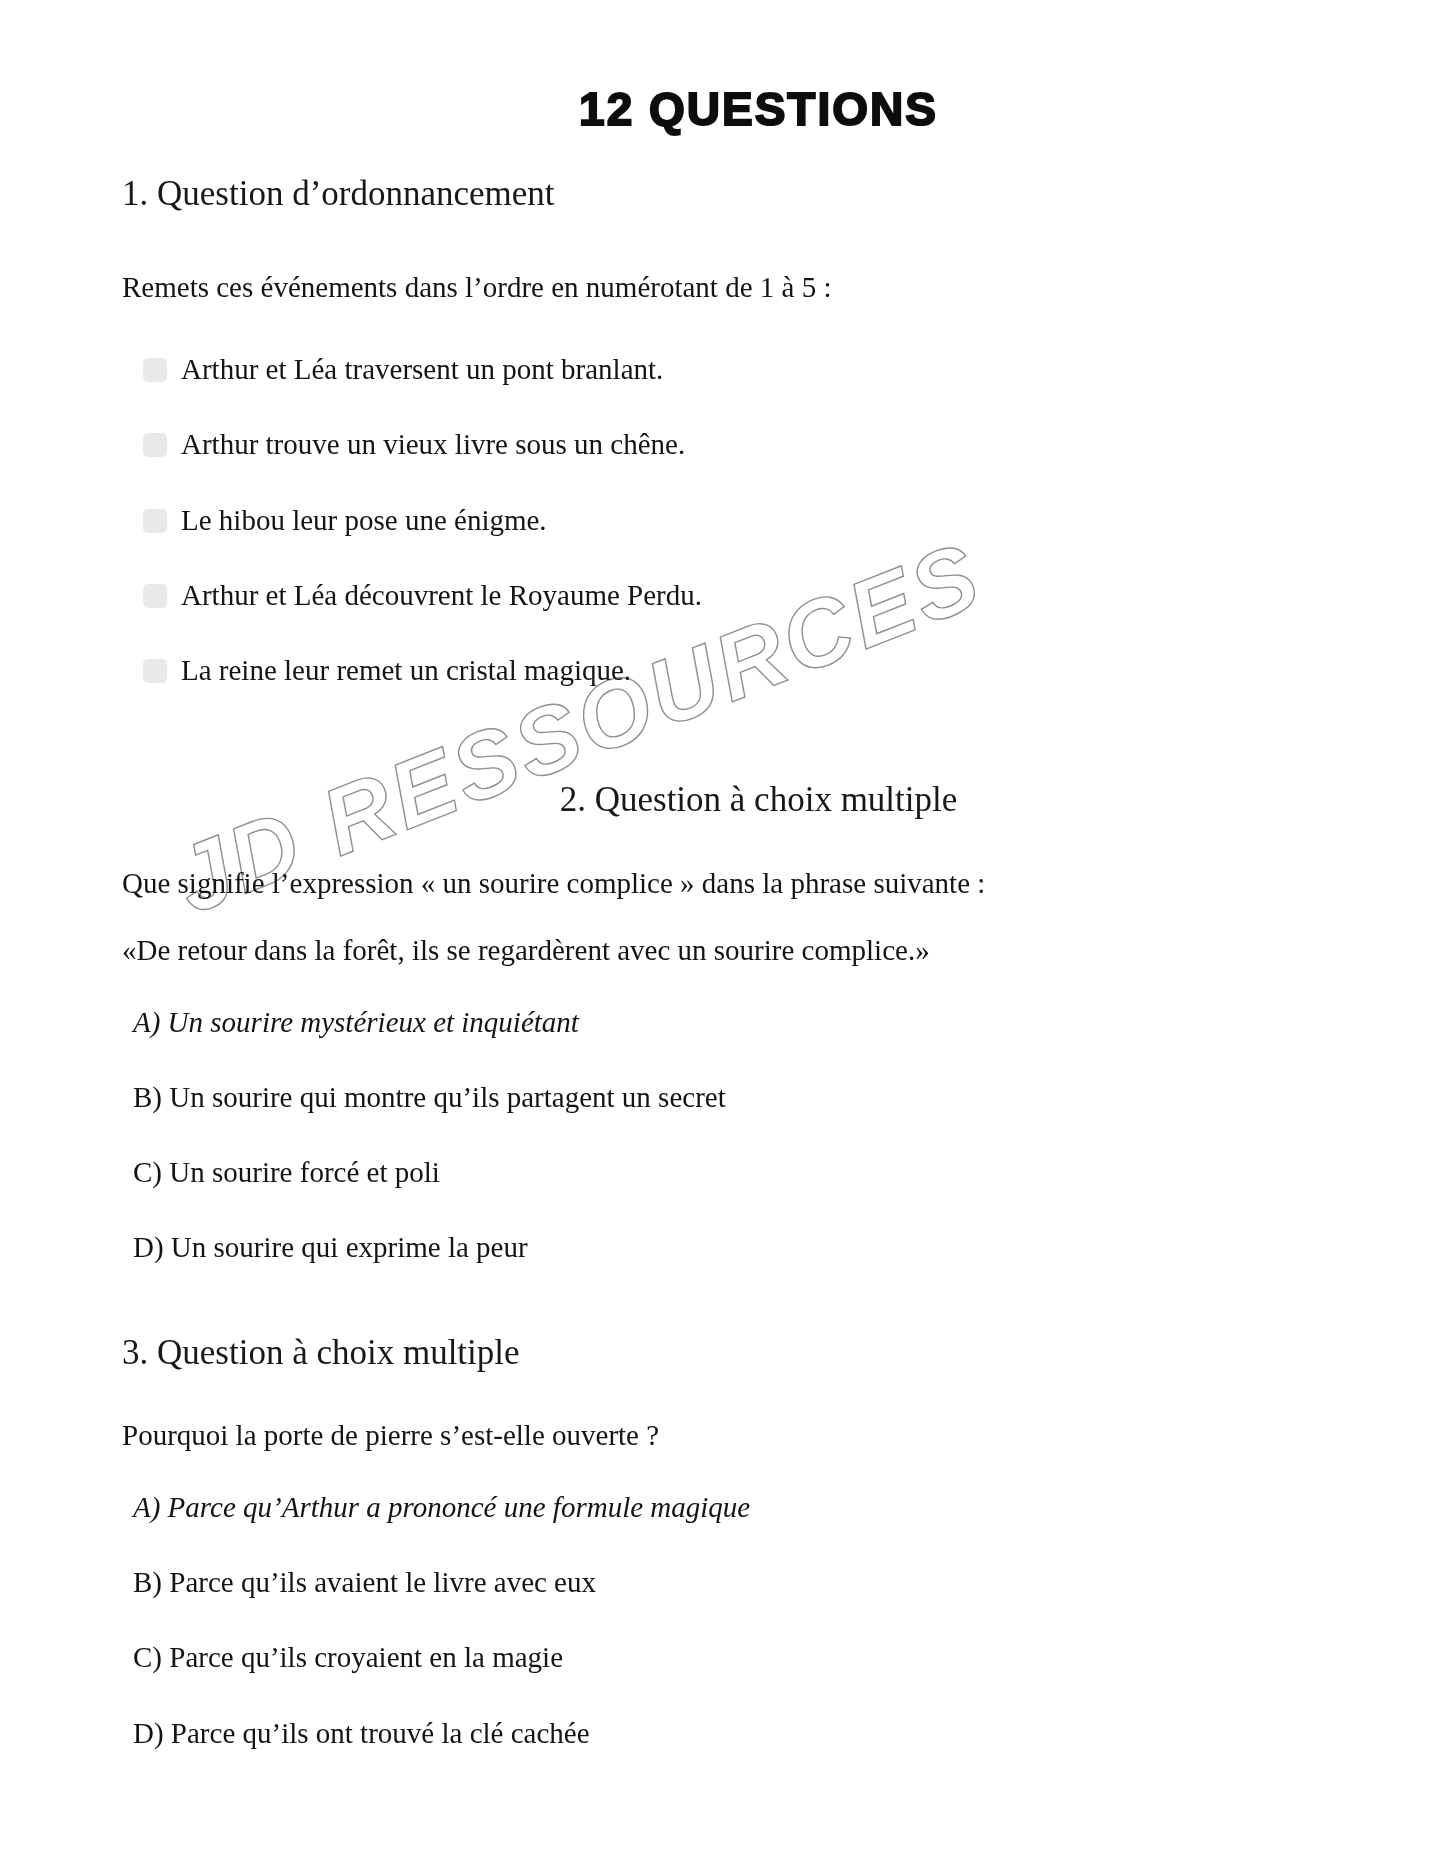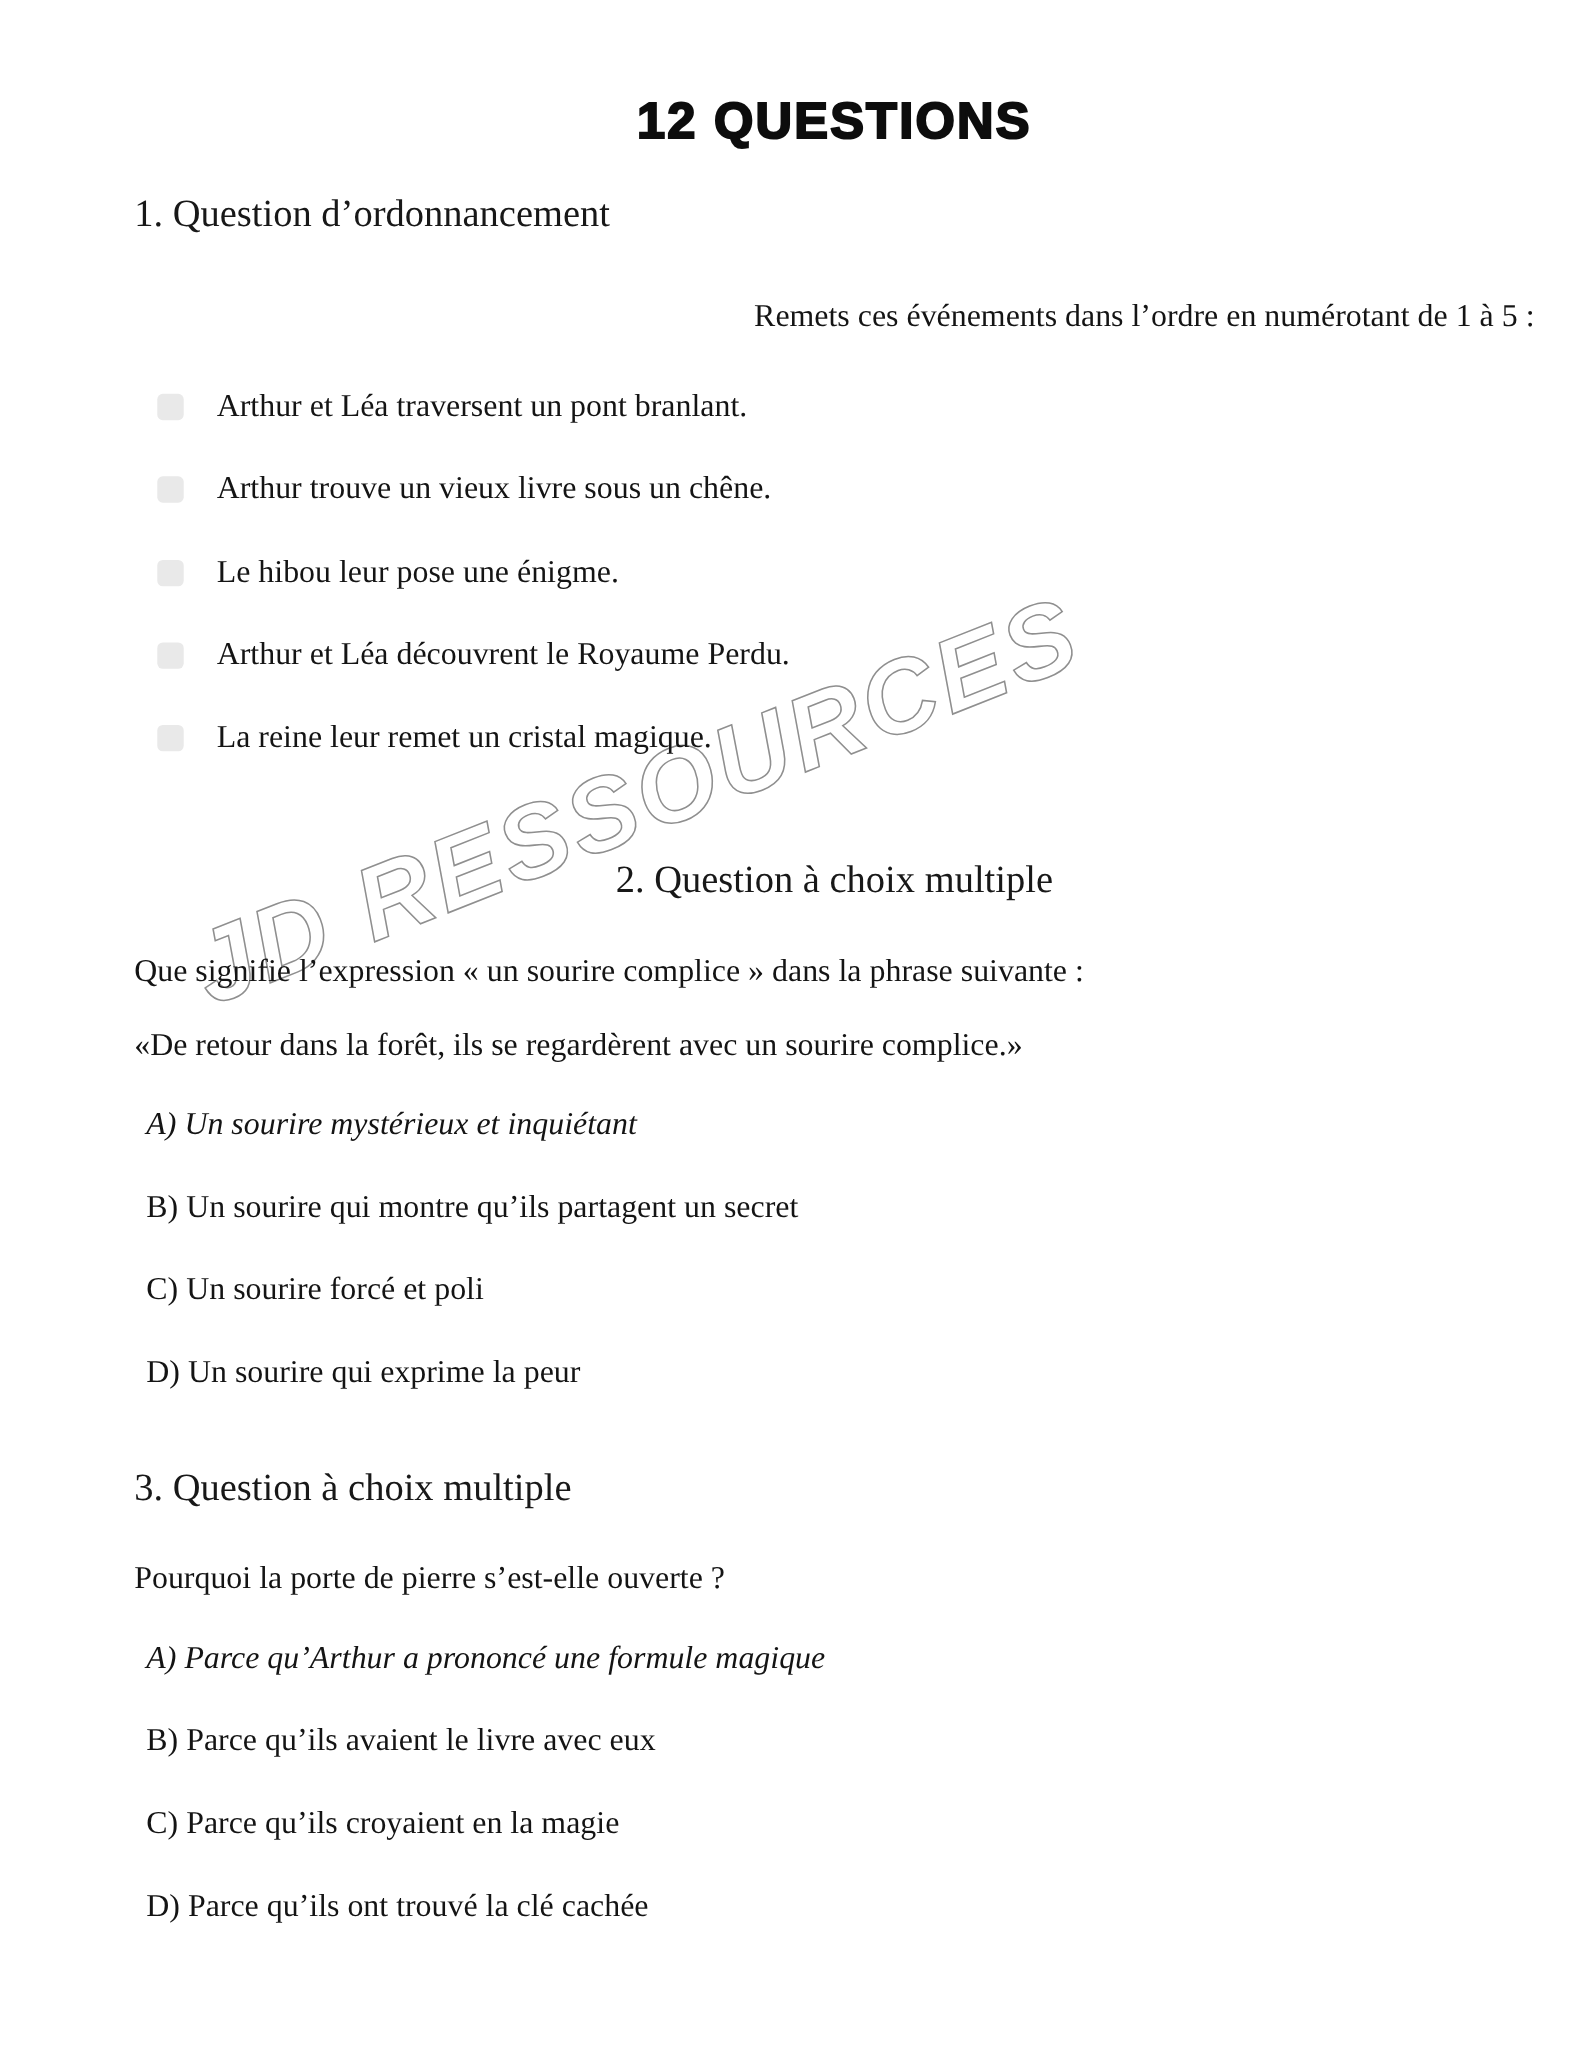--- a/index.html
+++ b/index.html
@@ -36,30 +36,29 @@
   }
   .h1-gap { margin-top: 36px; }
   .h2-gap { margin-top: 89px; text-align: center; }
   .h3-gap { margin-top: 64px; }
   .body-text {
     margin: 0;
     font-size: 29px;
     line-height: 1.32;
     color: #141414;
   }
-  .instruction-gap { margin-top: 52px; text-align: right; }
+  .instruction-gap { margin-top: 52px; }
   .prompt-gap { margin-top: 42px; }
   .prompt-line2-gap { margin-top: 29px; }
   .order-list { margin-top: 44px; }
   .order-item {
     display: flex;
     align-items: baseline;
     padding-left: 21px;
     margin-top: 37px;
-    gap: 16px;
   }
   .order-item:first-child { margin-top: 0; }
   .checkbox {
     flex: 0 0 auto;
     width: 24px;
     height: 24px;
     background: #e9e9e9;
     border-radius: 5px;
     margin-right: 14px;
     align-self: center;

